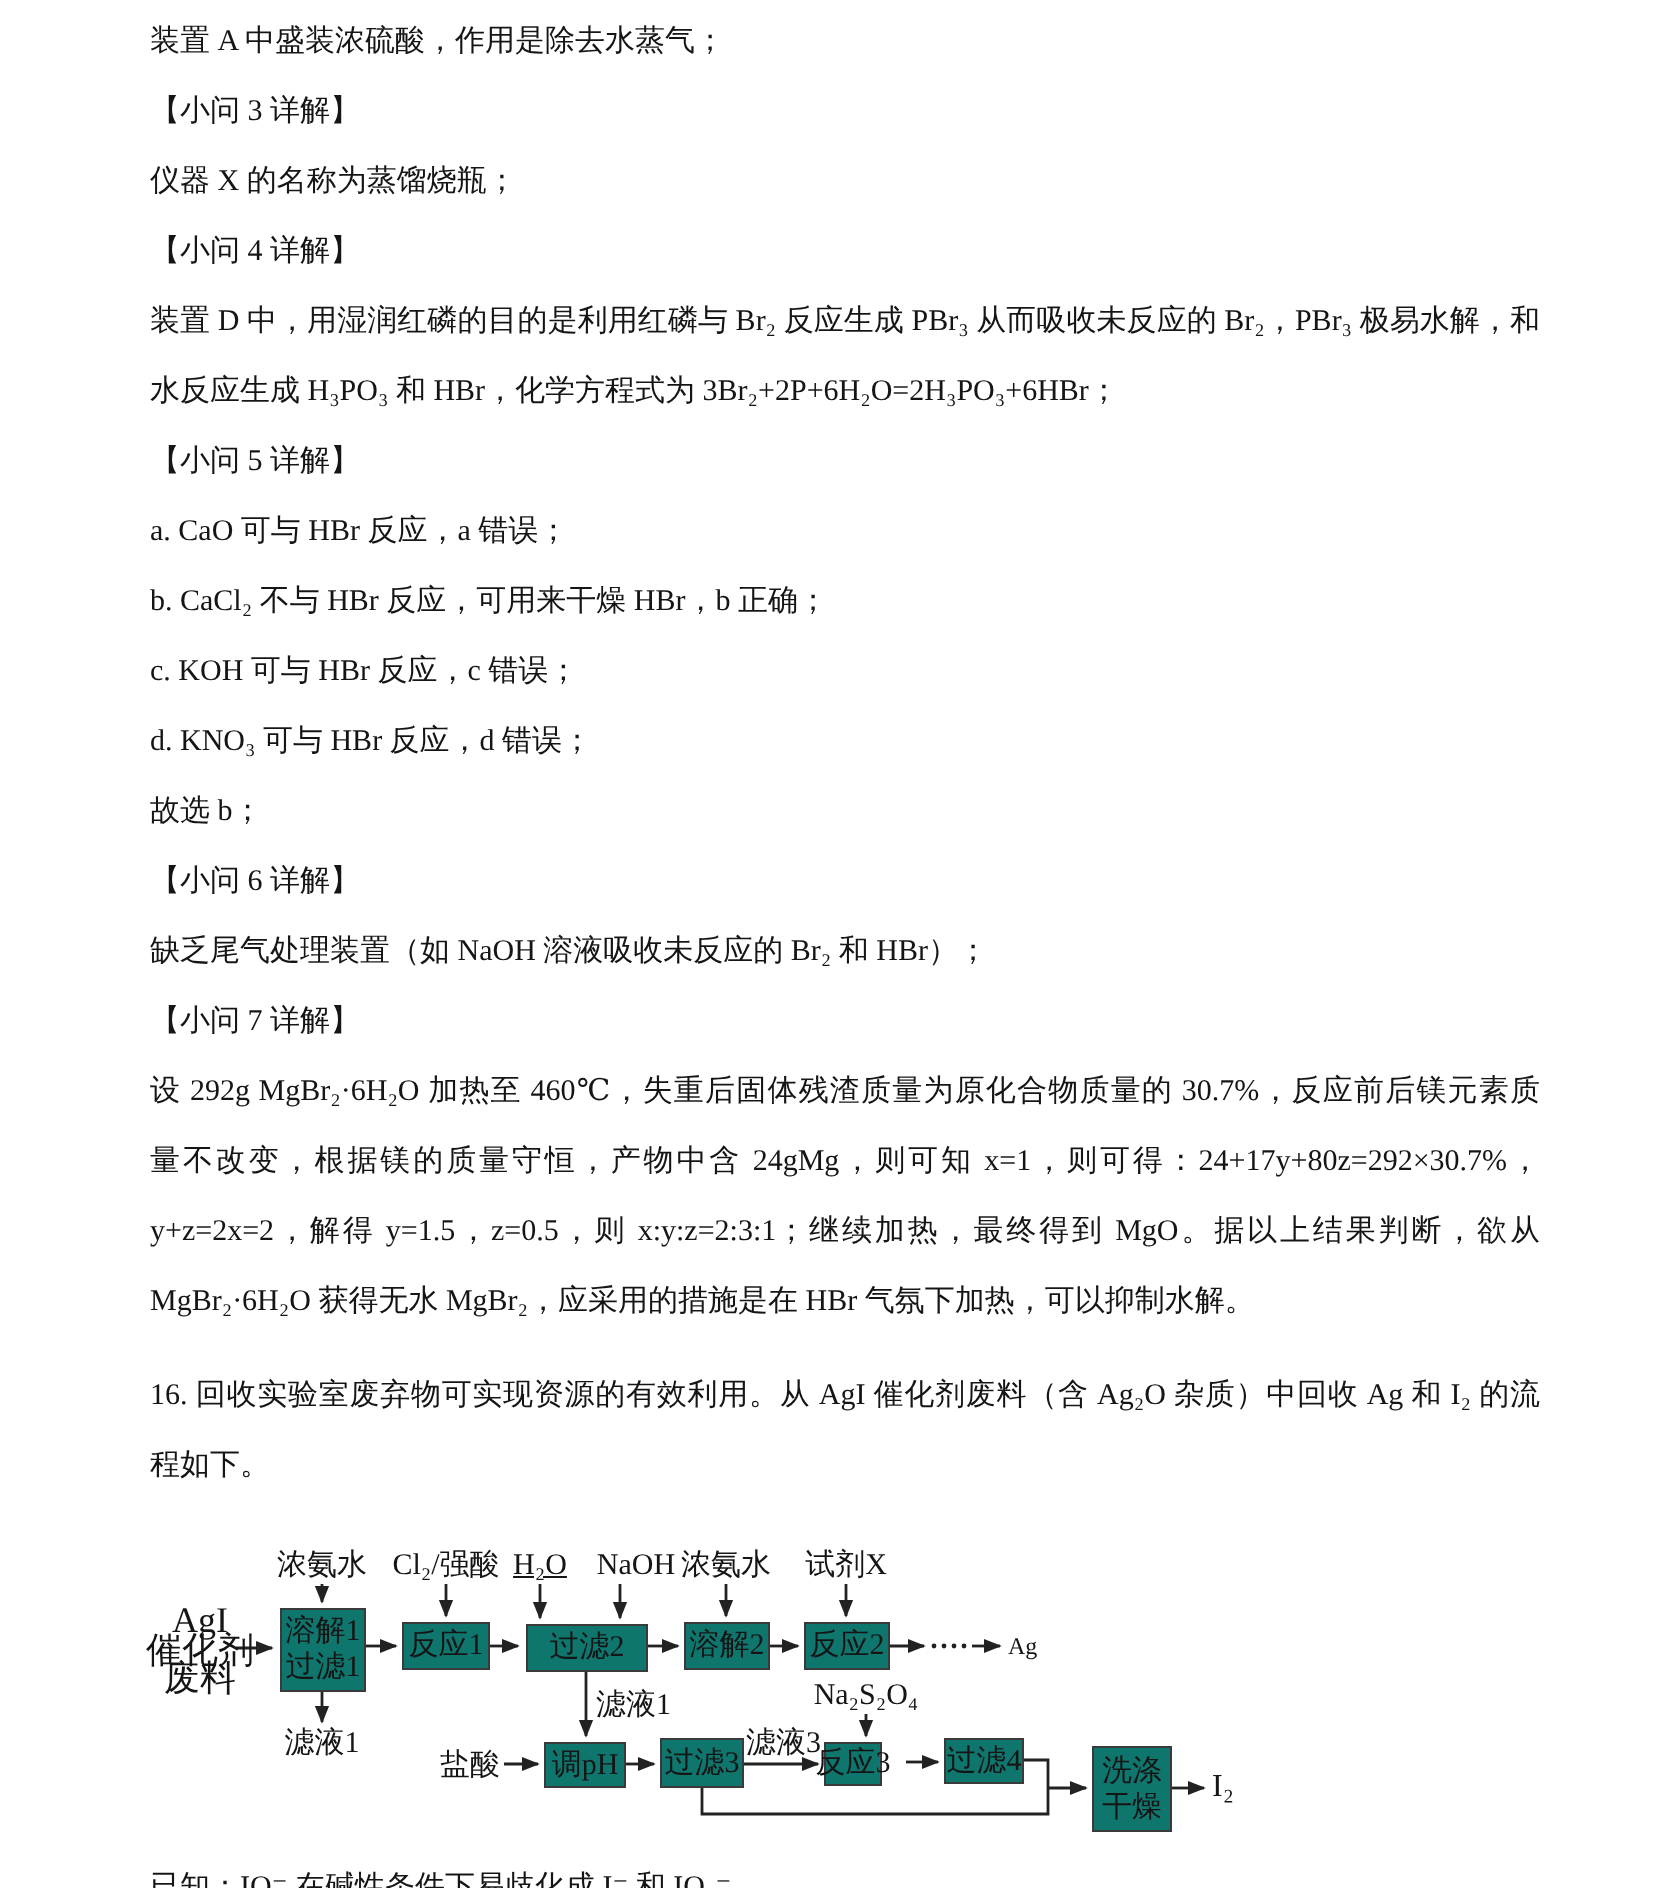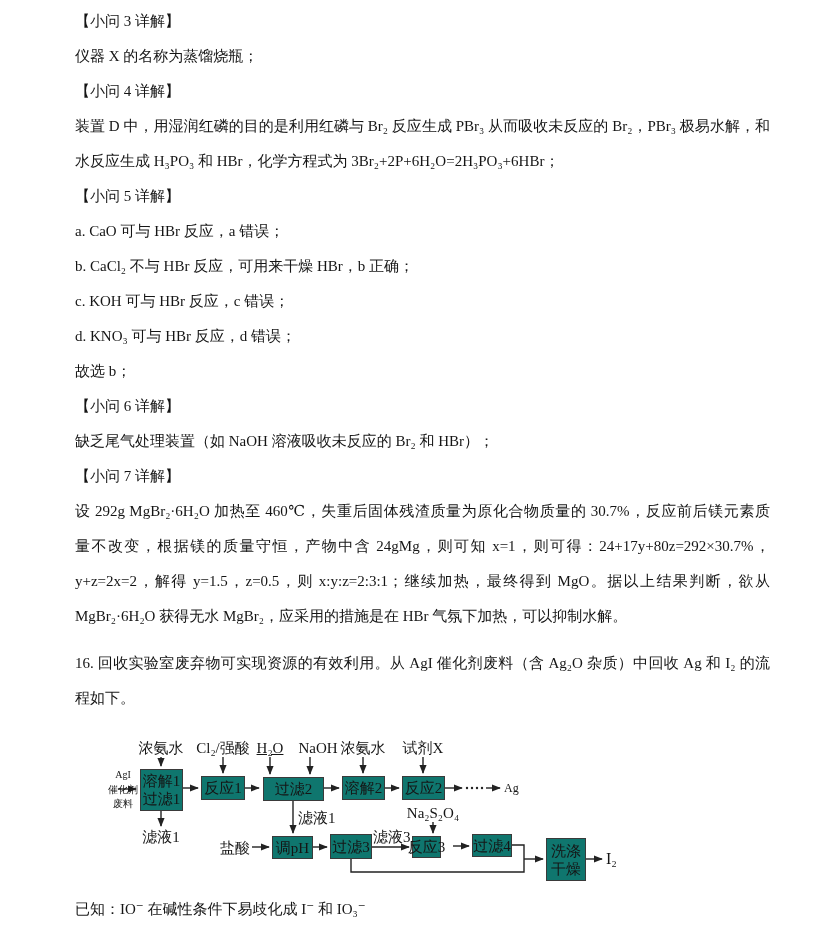--- a/index.html
+++ b/index.html
@@ -22,27 +22,28 @@
   .flowchart svg{position:absolute;left:0;top:0;}
   .fc-box{
     position:absolute;border:1.5px solid #3a3a3a;background:#0f766e;
     display:flex;flex-direction:column;align-items:center;justify-content:center;
     font-size:15px;line-height:18px;white-space:nowrap;box-sizing:border-box;
   }
   .fc-label{
     position:absolute;font-size:15px;line-height:18px;white-space:nowrap;
   }
   .ctr{text-align:center;}
-  .src{line-height:14.5px;font-size:10px;margin-left:23px;}
+  .src{line-height:14.5px;font-size:18px;}
   .known{margin-top:4px;}
 </style>
 </head>
 <body>
 
 <div class="doc">
+  <div class="line">装置 A 中盛装浓硫酸，作用是除去水蒸气；</div>
   <div class="line">【小问 3 详解】</div>
   <div class="line">仪器 X 的名称为蒸馏烧瓶；</div>
   <div class="line">【小问 4 详解】</div>
   <div class="line just">装置 D 中，用湿润红磷的目的是利用红磷与 Br₂ 反应生成 PBr₃ 从而吸收未反应的 Br₂，PBr₃ 极易水解，和</div>
   <div class="line">水反应生成 H₃PO₃ 和 HBr，化学方程式为 3Br₂+2P+6H₂O=2H₃PO₃+6HBr；</div>
   <div class="line">【小问 5 详解】</div>
   <div class="line">a.  CaO 可与 HBr 反应，a 错误；</div>
   <div class="line">b.  CaCl₂ 不与 HBr 反应，可用来干燥 HBr，b 正确；</div>
   <div class="line">c.  KOH 可与 HBr 反应，c 错误；</div>
   <div class="line">d.  KNO₃ 可与 HBr 反应，d 错误；</div>

